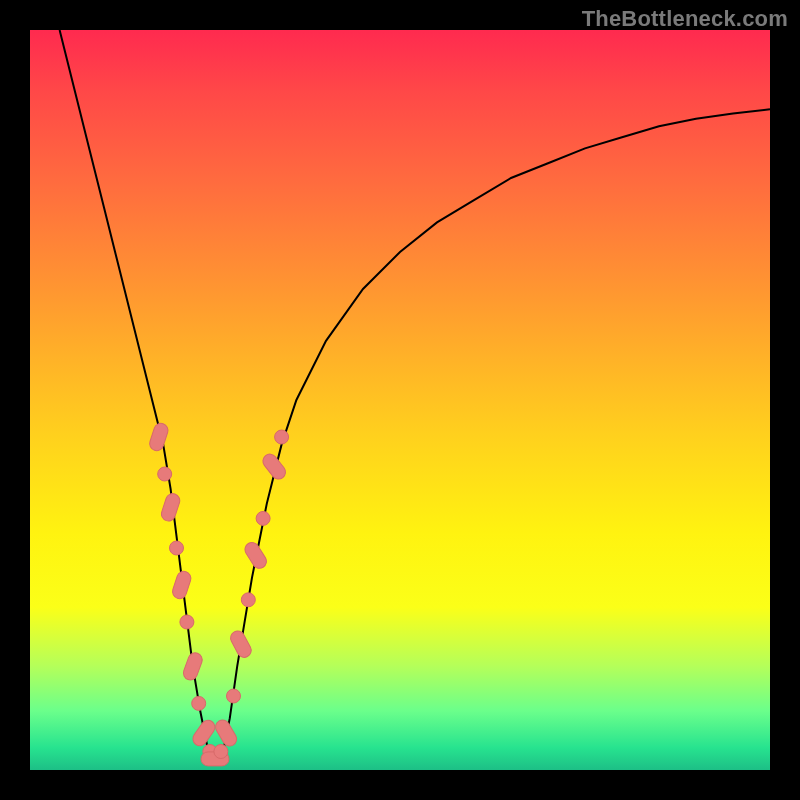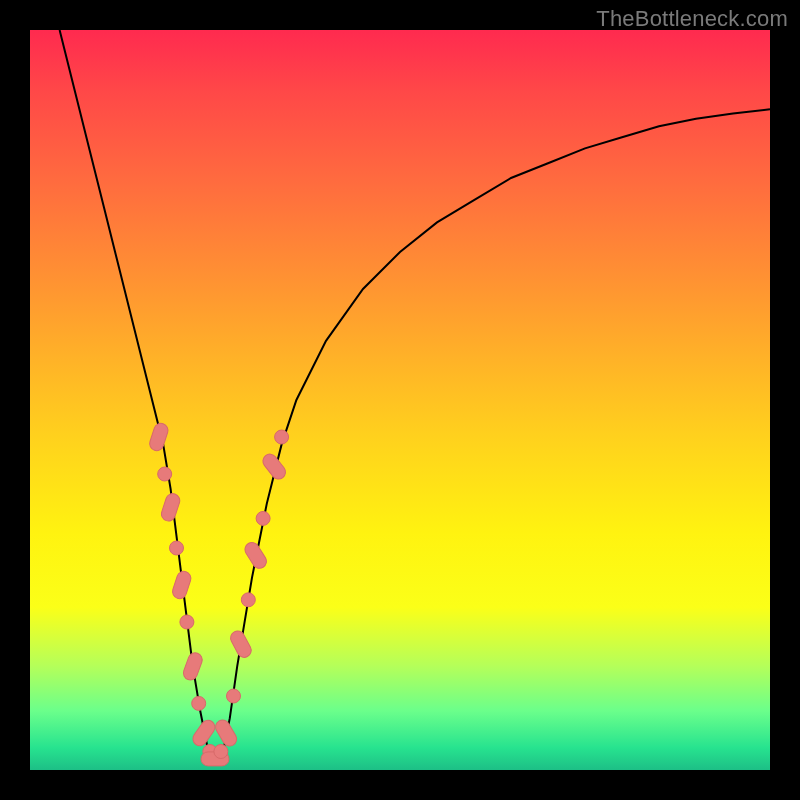--- a/index.html
+++ b/index.html
@@ -38,21 +38,21 @@
       #27e38f 97%,
       #1dbf86 100%
     );
   }
   .watermark {
     position: absolute;
     top: 6px;
     right: 12px;
     color: #7a7a7a;
     font-size: 22px;
-    font-weight: 400;
+    font-weight: 700;
     letter-spacing: 0.2px;
     z-index: 20;
   }
   svg.overlay {
     position: absolute;
     left: 0;
     top: 0;
     width: 740px;
     height: 740px;
     z-index: 10;

